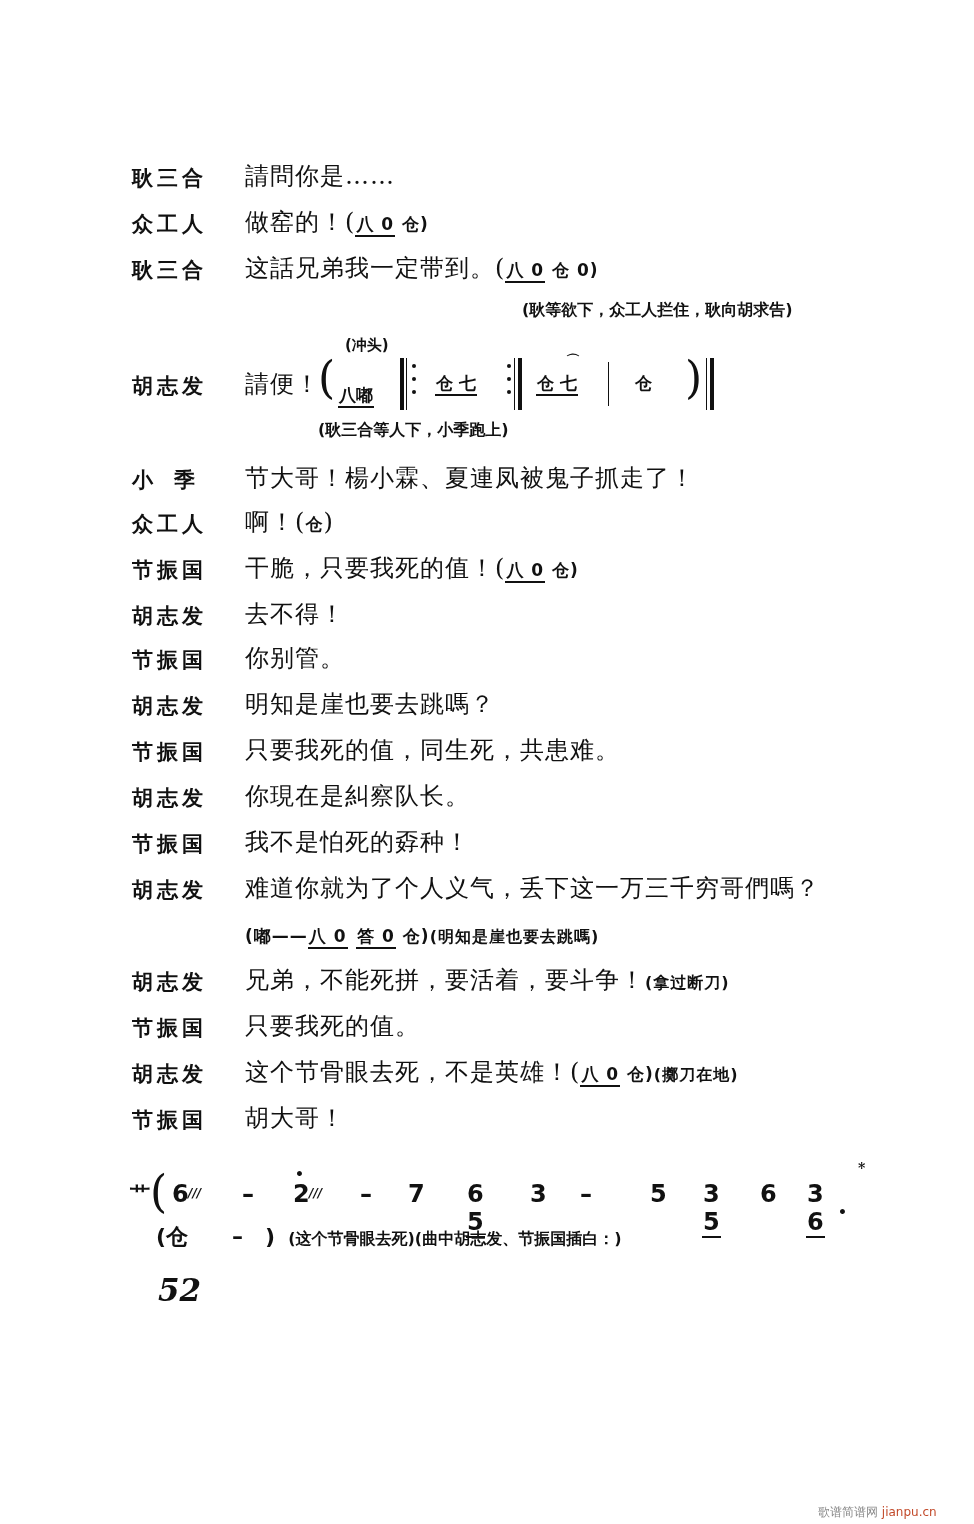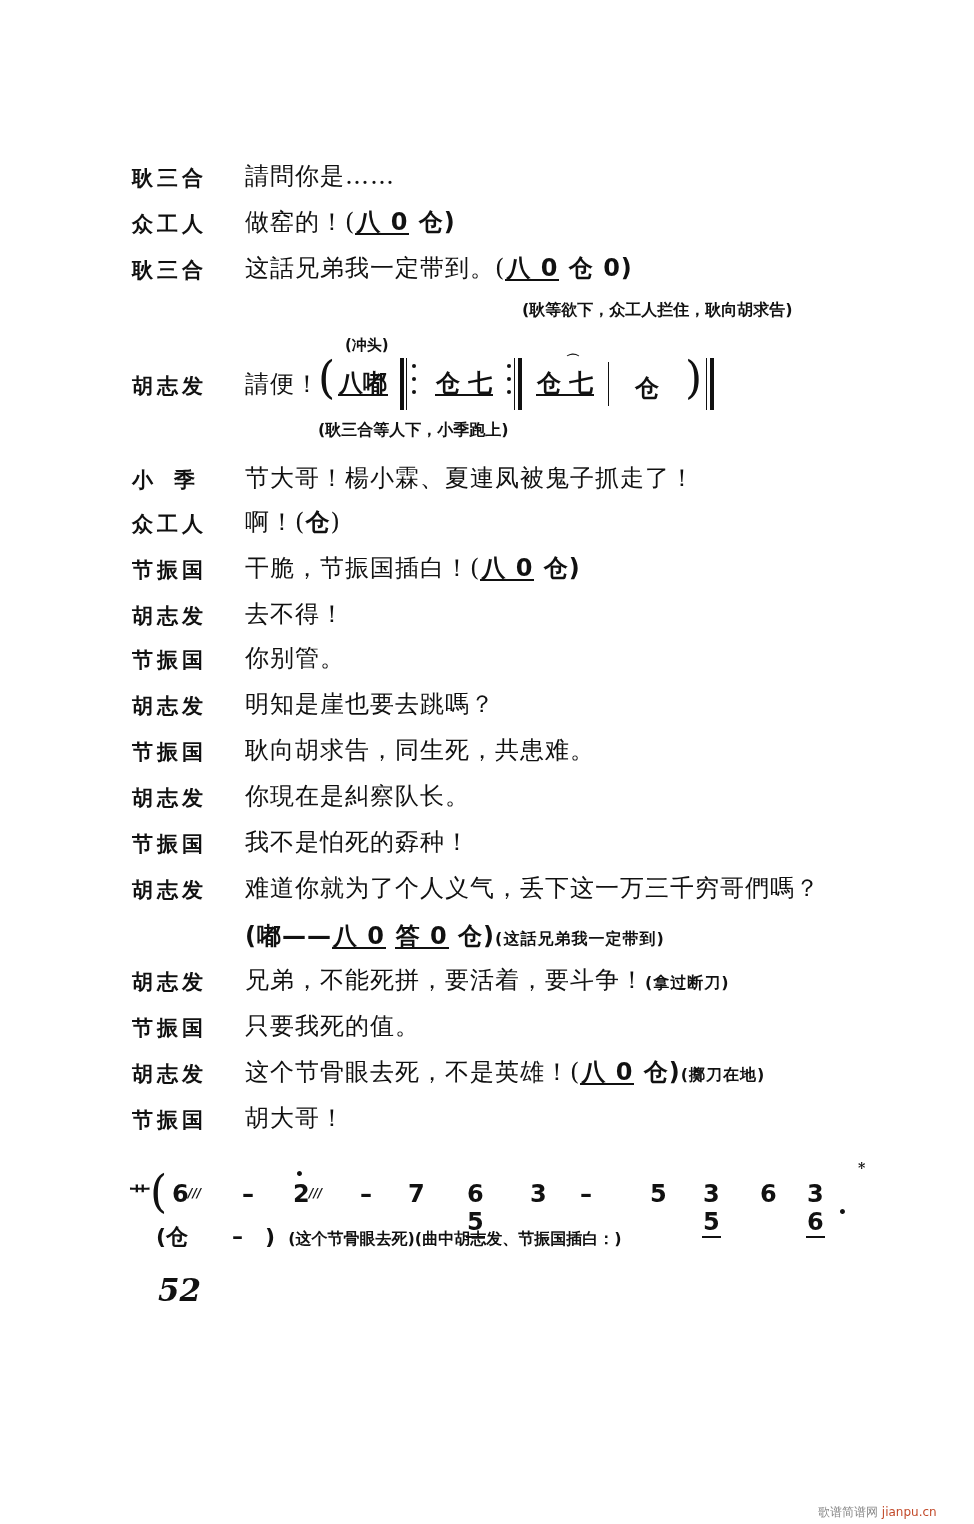--- a/index.html
+++ b/index.html
@@ -1,21 +1,21 @@
 <!DOCTYPE html>
 <html><head>
 <meta charset="utf-8">
 <style>
   html, body { margin: 0; padding: 0; background: #ffffff; }
   body { width: 974px; height: 1524px; position: relative; overflow: hidden;
          font-family: "DejaVu Serif", serif; color: #111; }
   .spk { position: absolute; left: 132px; font-family: "DejaVu Sans", sans-serif;
          font-weight: bold; font-size: 21px; letter-spacing: 4px; text-align: center; }
   .txt { position: absolute; left: 245px; font-size: 24px; letter-spacing: 1px; }
-  .perc { font-family: "DejaVu Sans", sans-serif; font-weight: bold; font-size: 24px; }
+  .perc { font-family: "DejaVu Sans", sans-serif; font-weight: bold; font-size: 17px; }
   .ul { display: inline-block; border-bottom: 2px solid #111; padding: 0 1px; line-height: 22px; }
   .dir { font-size: 16px; font-family: "DejaVu Sans", sans-serif; font-weight: bold; }
   .small { position: absolute; font-size: 16px; font-family: "DejaVu Sans", sans-serif; font-weight: bold; }
   .bar { position: absolute; background: #111; }
   .dots { position: absolute; width: 4px; }
   .dots i { display: block; width: 4px; height: 4px; border-radius: 50%; background: #111; margin-bottom: 9px; }
   .notes { position: absolute; top: 1180px; font-family: "DejaVu Sans", sans-serif; font-weight: bold; font-size: 24px; }
   .n { position: absolute; }
   .page-num { position: absolute; left: 158px; top: 1272px; font-size: 31px; font-weight: bold; font-style: italic;
               font-family: "DejaVu Serif", serif; }
@@ -45,21 +45,21 @@
   </span>
 </div>
 
 <span class="small" style="left:522px; top:300px">(耿等欲下，众工人拦住，耿向胡求告)</span>
 
 <div>
   <span class="small" style="left:345px; top:336px; font-size:15px">(冲头)</span>
   <span class="spk" style="top:372px">胡志发</span>
   <span class="txt" style="top:368px">請便！</span>
   <span style="position:absolute; left:318px; top:352px; font-size:44px; font-weight:300">(</span>
-  <span class="perc ul" style="position:absolute; left:338px; top:372px">八嘟</span>
+  <span class="perc ul" style="position:absolute; left:338px; top:384px">八嘟</span>
   <div class="bar" style="left:400px; top:358px; width:4px; height:52px"></div>
   <div class="bar" style="left:406px; top:358px; width:1px; height:52px"></div>
   <div class="dots" style="left:412px; top:364px">
       <i></i>
       <i></i>
       <i></i>
     </div>
   <span class="perc ul" style="position:absolute; left:435px; top:372px">仓 七</span>
   <div class="dots" style="left:507px; top:364px">
       <i></i>
@@ -86,56 +86,56 @@
 <div>
   <span class="spk" style="top:510px">众工人</span>
   <span class="txt" style="top:506px">
     <span>啊！(</span><span class="perc">仓</span><span>)</span>
   </span>
 </div>
 
 <div>
   <span class="spk" style="top:556px">节振国</span>
   <span class="txt" style="top:552px">
-    <span>干脆，节振国插白！(</span><span class="perc ul">八 0</span><span class="perc"> 仓)</span>
+    <span>干脆，只要我死的值！(</span><span class="perc ul">八 0</span><span class="perc"> 仓)</span>
   </span>
 </div>
 
 <div>
   <span class="spk" style="top:602px">胡志发</span>
   <span class="txt" style="top:598px">去不得！</span>
 </div>
 <div>
   <span class="spk" style="top:646px">节振国</span>
   <span class="txt" style="top:642px">你别管。</span>
 </div>
 <div>
   <span class="spk" style="top:692px">胡志发</span>
   <span class="txt" style="top:688px">明知是崖也要去跳嗎？</span>
 </div>
 <div>
   <span class="spk" style="top:738px">节振国</span>
-  <span class="txt" style="top:734px">耿向胡求告，同生死，共患难。</span>
+  <span class="txt" style="top:734px">只要我死的值，同生死，共患难。</span>
 </div>
 <div>
   <span class="spk" style="top:784px">胡志发</span>
   <span class="txt" style="top:780px">你現在是糾察队长。</span>
 </div>
 <div>
   <span class="spk" style="top:830px">节振国</span>
   <span class="txt" style="top:826px">我不是怕死的孬种！</span>
 </div>
 <div>
   <span class="spk" style="top:876px">胡志发</span>
   <span class="txt" style="top:872px">难道你就为了个人义气，丢下这一万三千穷哥們嗎？</span>
 </div>
 
 <div>
   <span class="txt" style="top:920px">
-    <span class="perc">(嘟——</span><span class="perc ul">八 0</span>&nbsp;<span class="perc ul">答 0</span><span class="perc"> 仓)</span><span class="dir">(这話兄弟我一定带到)</span>
+    <span class="perc">(嘟——</span><span class="perc ul">八 0</span>&nbsp;<span class="perc ul">答 0</span><span class="perc"> 仓)</span><span class="dir">(明知是崖也要去跳嗎)</span>
   </span>
 </div>
 
 <div>
   <span class="spk" style="top:968px">胡志发</span>
   <span class="txt" style="top:964px">
     <span>兄弟，不能死拼，要活着，要斗争！</span><span class="dir">(拿过断刀)</span>
   </span>
 </div>
 

